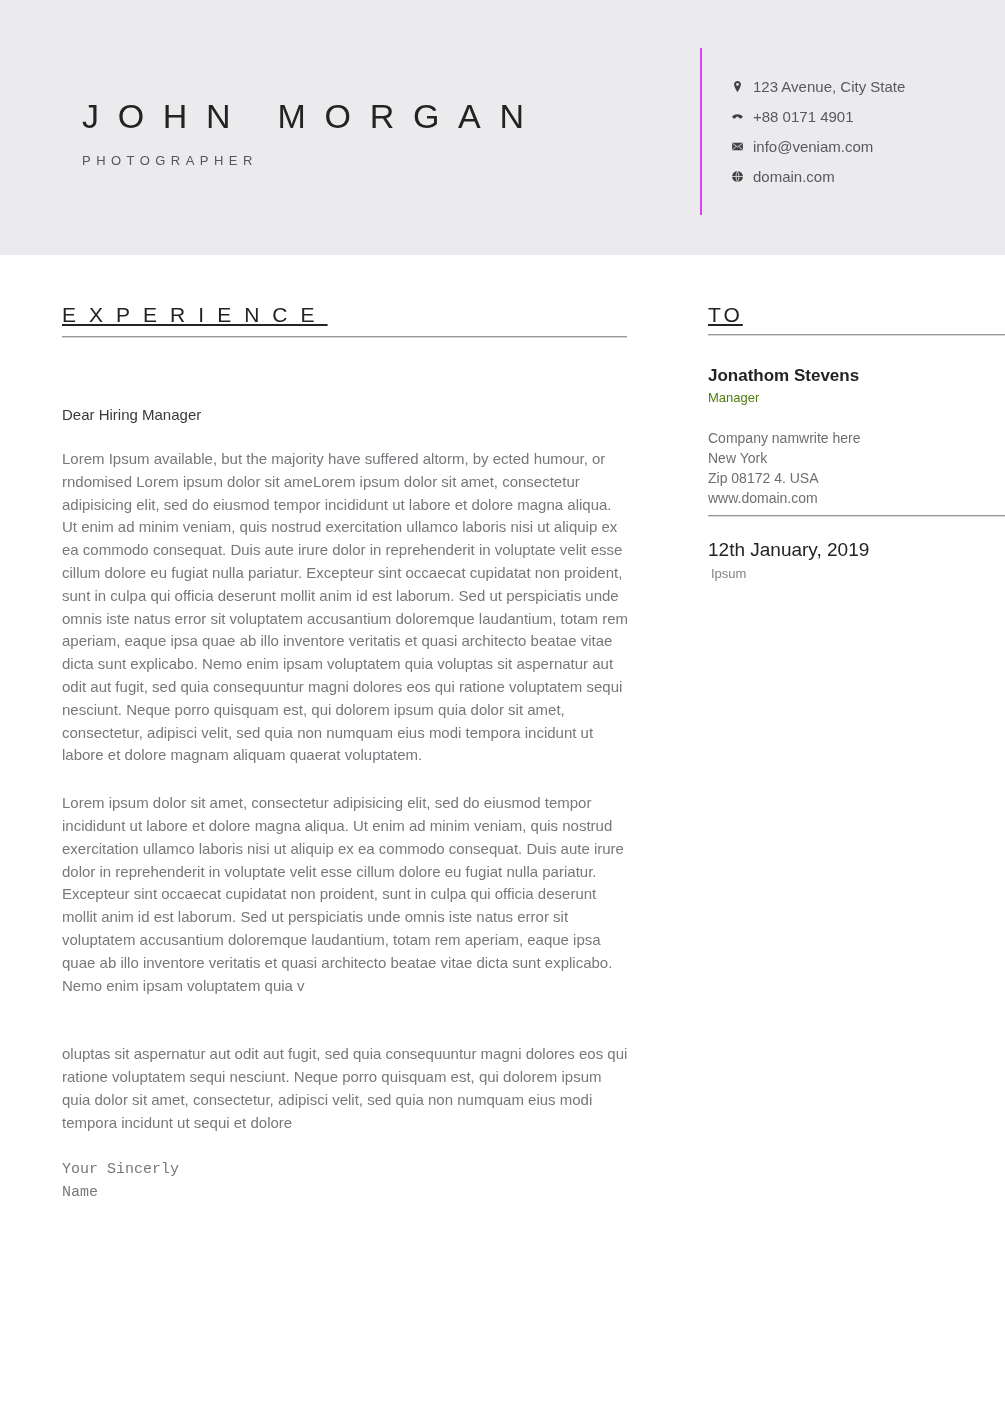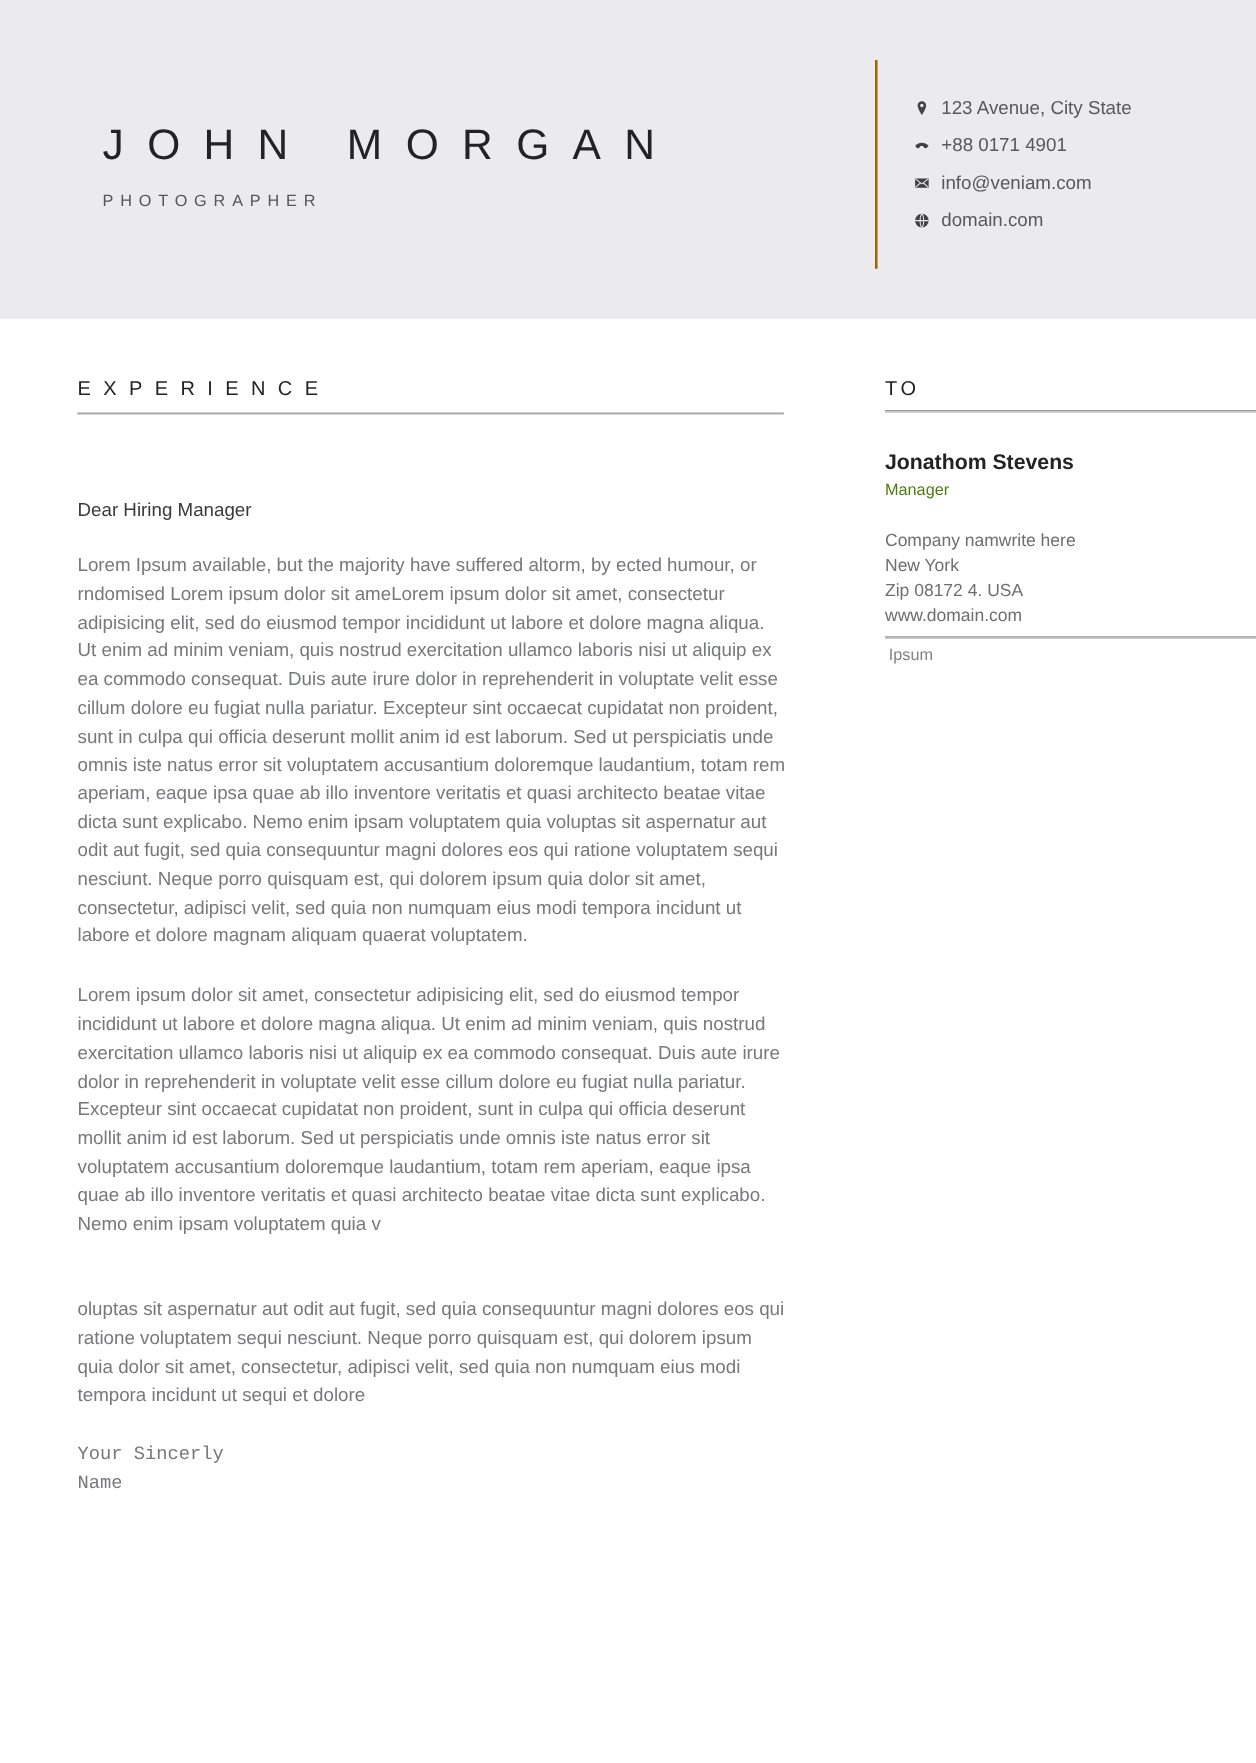--- a/index.html
+++ b/index.html
@@ -34,21 +34,21 @@
     white-space: nowrap;
   }
   .person-title {
     margin-top: 17px;
     font-size: 13px;
     letter-spacing: 0.42em;
     color: #55565a;
   }
   .contact-block {
     flex: 0 0 305px;
-    border-left: 2px solid #a16207;
+    border-left: 2px solid #d946ef;
     margin-top: 48px;
     height: 167px;
     padding: 30px 0 0 28px;
   }
   .contact-row {
     display: flex;
     align-items: center;
     margin-bottom: 14px;
     height: 16px;
   }
@@ -73,25 +73,26 @@
     width: 568px;
     padding-top: 48px;
   }
   .right-col {
     margin-left: 78px;
     flex: 1 1 auto;
     padding-top: 48px;
   }
 
   .section-heading {
-    font-size: 16px;
+    font-size: 21px;
     font-weight: 500;
     color: var(--text-dark, #232323);
     letter-spacing: 0.62em;
     white-space: nowrap;
+    text-decoration: underline;
   }
   .rule {
     height: 2px;
     background: #97999c;
     border-bottom: 1px solid #d7d8da;
   }
   .left-col .rule { margin-top: 9px; width: 565px; }
 
   .greeting {
     margin-top: 68px;
@@ -222,17 +223,18 @@
 
       <div class="address">
         <div>Company namwrite here</div>
         <div>New York</div>
         <div>Zip 08172 4. USA</div>
         <div>www.domain.com</div>
       </div>
 
       <div class="rule rule2"></div>
 
+      <div class="letter-date">12th January, 2019</div>
       <div class="letter-city">Ipsum</div>
     </div>
   </div>
 
 </div>
 
 </body></html>

